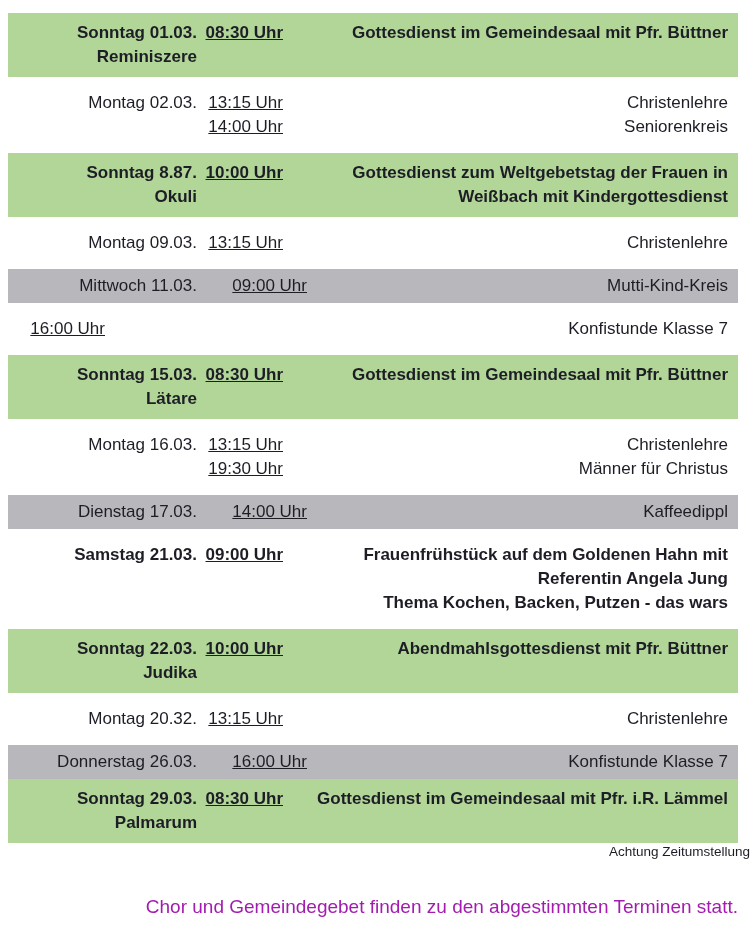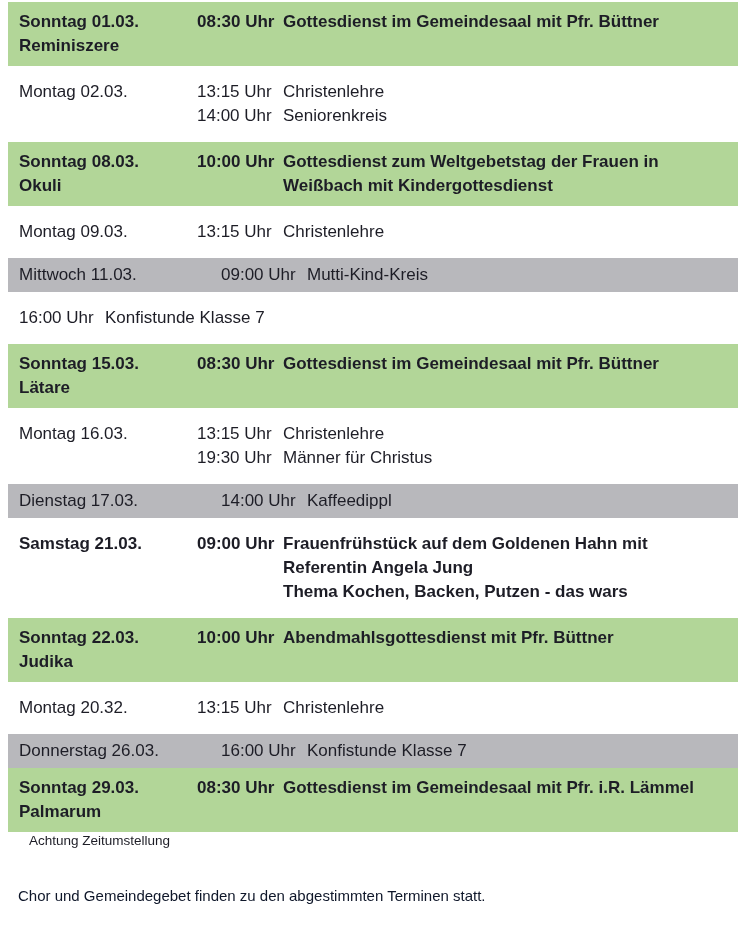--- a/index.html
+++ b/index.html
@@ -4,27 +4,28 @@
 <style>
   html, body {
     margin: 0;
     padding: 0;
     background: #ffffff;
   }
   .page {
     width: 750px;
     height: 941px;
     box-sizing: border-box;
-    padding-top: 2px;
+    padding-top: 13px;
     font-family: "Liberation Sans", sans-serif;
     color: #1d1d26;
     font-size: 17px;
     line-height: 24px;
     overflow: hidden;
     background: #ffffff;
+    text-align: right;
   }
   .row {
     display: flex;
     box-sizing: border-box;
     margin-left: 8px;
     margin-right: 12px;
   }
   .row.green {
     background: #b2d698;
     padding: 8px 10px 8px 11px;
@@ -50,35 +51,36 @@
   .content-col {
     flex: 1 1 auto;
     min-width: 0;
   }
   .event {
     display: flex;
   }
   .event .time {
     width: 86px;
     flex: 0 0 86px;
+    text-decoration: underline;
   }
   .event .desc {
     flex: 1 1 auto;
     min-width: 0;
   }
   .note {
     margin-left: 29px;
     font-size: 13.5px;
     line-height: 18px;
     color: #1d1d26;
   }
   .footer {
     margin: 34px 12px 0 18px;
-    font-size: 15px;
-    color: #0f172a;
+    font-size: 19px;
+    color: #a21caf;
   }
 </style>
 </head>
 <body>
 
 <div class="page">
   <div id="schedule">
   <div class="row green">
     <div class="date-col">
       <div>Sonntag 01.03.</div>
@@ -111,21 +113,21 @@
     <span class="time">14:00 Uhr</span>
     <span class="desc">
               <div>Seniorenkreis</div>
             </span>
   </div>
 </div>
   </div>
 
   <div class="row green">
     <div class="date-col">
-      <div>Sonntag 08.03.</div>
+      <div>Sonntag 8.87.</div>
       <div>Okuli</div>
     </div>
     <div class="content-col">
   <div class="event">
     <span class="time">10:00 Uhr</span>
     <span class="desc">
               <div>Gottesdienst zum Weltgebetstag der Frauen in</div>
               <div>Weißbach mit Kindergottesdienst</div>
             </span>
   </div>

